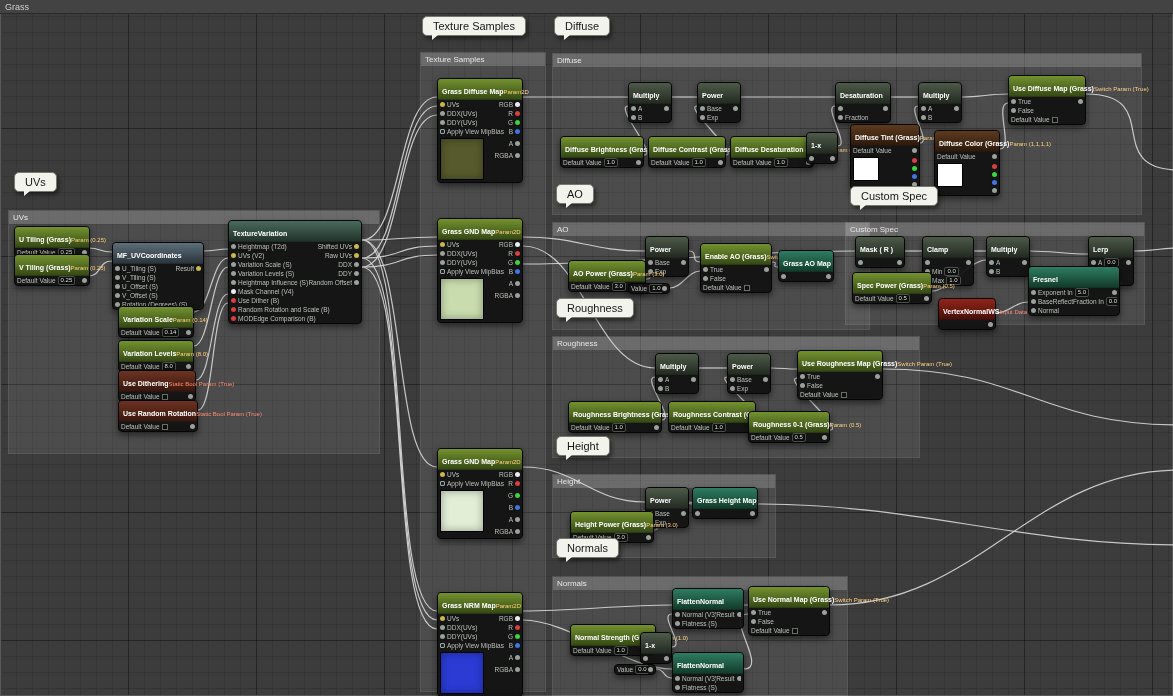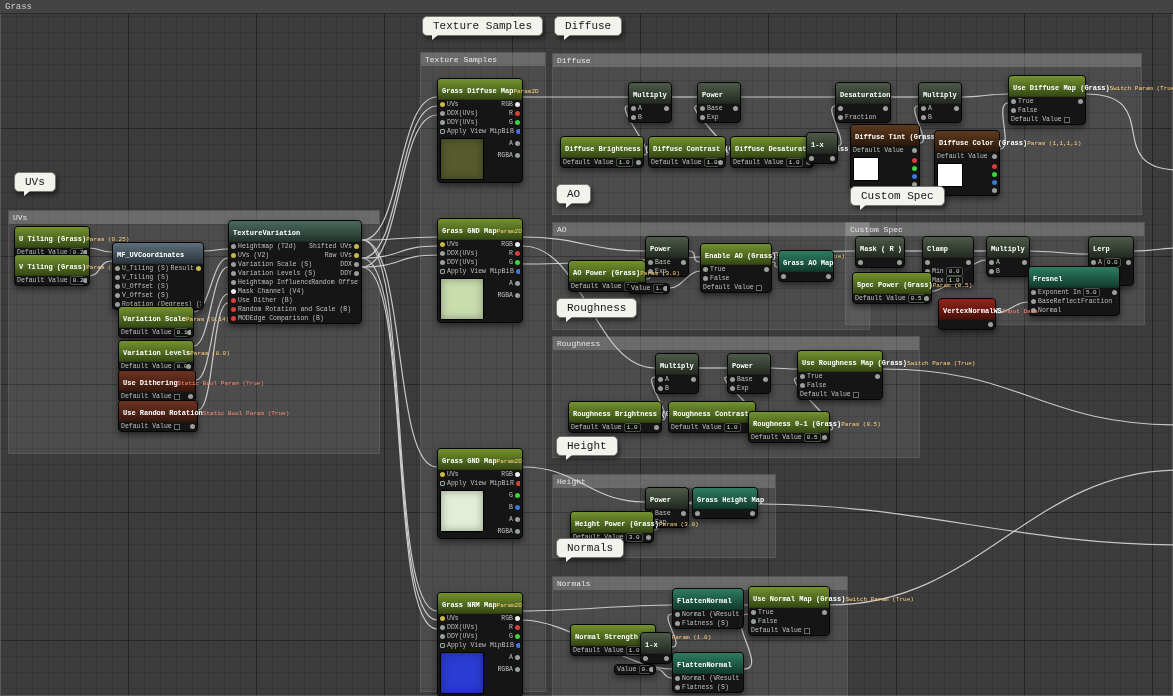--- a/index.html
+++ b/index.html
@@ -1,18 +1,18 @@
 <!DOCTYPE html>
 <html><head>
 <meta charset="utf-8">
 <style>
   html,body{margin:0;padding:0;background:#222;}
   *{box-sizing:border-box;}
   .stage{position:relative;width:1173px;height:696px;overflow:hidden;
-    font-family:Liberation Mono, monospace;
+    font-family:Liberation Sans, sans-serif;
     background-color:#3c3c3c;
     background-image:
       linear-gradient(rgba(0,0,0,.30) 1px,transparent 1px),
       linear-gradient(90deg,rgba(0,0,0,.30) 1px,transparent 1px),
       linear-gradient(rgba(0,0,0,.12) 1px,transparent 1px),
       linear-gradient(90deg,rgba(0,0,0,.12) 1px,transparent 1px);
     background-size:128px 128px,128px 128px,16px 16px,16px 16px;
     box-shadow:inset 0 0 0 1px #5a5a5a;}
   .titlebar{position:absolute;left:0;top:0;width:100%;height:14px;background:#434343;
     border-bottom:1px solid #2a2a2a;color:#cfcfcf;font-size:9px;line-height:14px;

